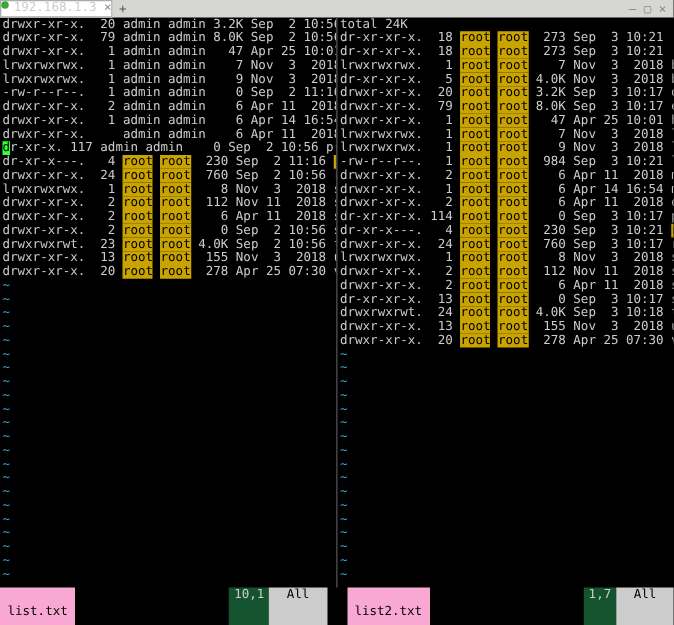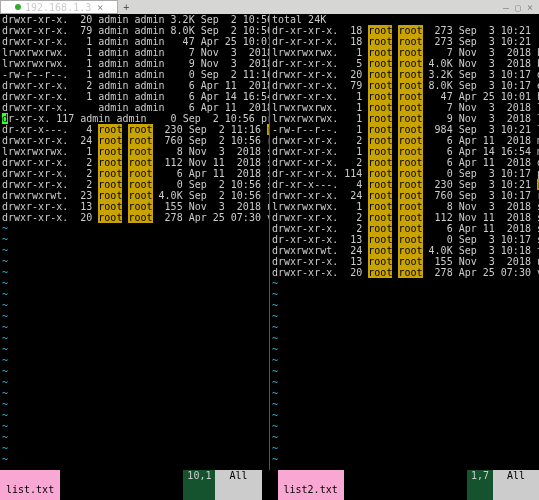--- a/index.html
+++ b/index.html
@@ -1,17 +1,17 @@
 <!DOCTYPE html>
 <html><head>
 <meta charset="utf-8">
 <style>
 html,body{margin:0;padding:0;background:#000;font-family:"DejaVu Sans Mono","Liberation Mono",monospace;font-size:10px;line-height:1.1;color:#ccc;width:539px;height:500px;overflow:hidden}
 .tabbar{background:#d6d6d4;height:14px;display:flex;align-items:center;font-size:10px}
-.tab{background:#fff;border:1px solid #aaa;padding:0 14px;display:flex;align-items:center;height:12px}
+.tab{background:#fff;border:1px solid #aaa;padding:0 0;display:flex;height:12px}
 .dot{width:6px;height:6px;background:#3a3;border-radius:50%;margin-right:4px}
 .tab-close{margin-left:6px;color:#888}
 .newtab{width:12px;height:12px;margin-left:2px;display:flex;align-items:center;justify-content:center;color:#555}
 .winbtns{margin-left:auto;display:flex;gap:6px;padding-right:6px;color:#888}
 .term{display:flex;height:456px;white-space:pre}
 .pane{flex:1;overflow:hidden;padding:0 2px}
 .vline{width:1px;background:#555}
 .line{height:11px}
 .hl{background:#c9a300;color:#000}
 .cur{background:#3f3;color:#000}

